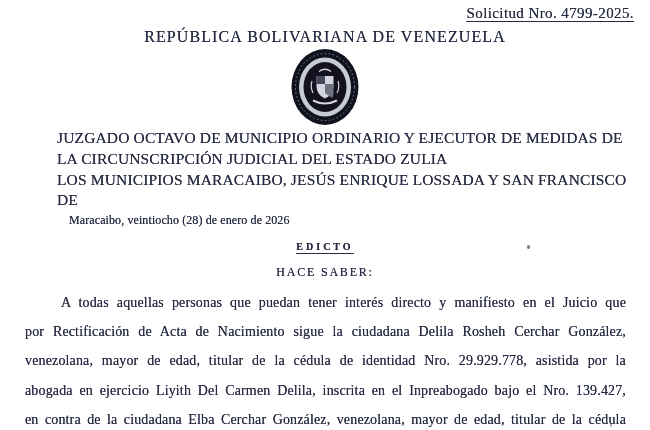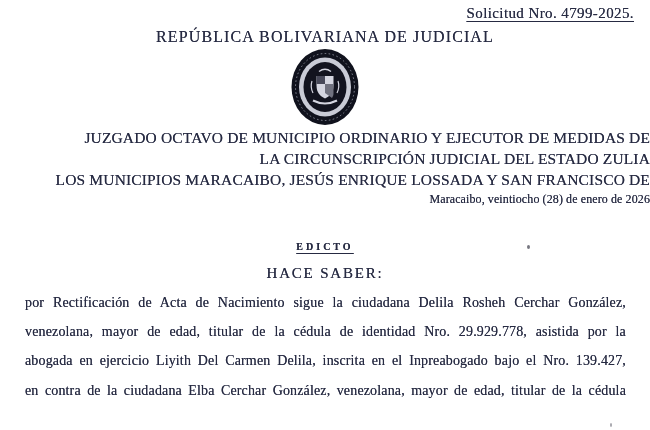--- a/index.html
+++ b/index.html
@@ -37,22 +37,22 @@
     position: absolute;
     left: 289px;
     top: 48px;
     width: 72px;
     height: 78px;
     filter: blur(.45px);
   }
   .court {
     position: absolute;
     top: 128px;
-    left: 4px; right: 0;
-    text-align: right;
+    left: 12px; right: 0;
+    text-align: left;
     font-size: 15.5px;
     line-height: 20.8px;
     letter-spacing: .15px;
     padding-left: 45px;
   }
   .court .date-line {
     font-size: 12px;
     line-height: 19px;
     letter-spacing: .1px;
     margin-left: 12px;
@@ -77,21 +77,21 @@
   .edicto span {
     text-decoration: underline;
     text-decoration-thickness: 1.4px;
     text-underline-offset: 2.5px;
   }
   .hace {
     position: absolute;
     top: 265px;
     left: 0; right: 0;
     text-align: center;
-    font-size: 15px;
+    font-size: 12px;
     letter-spacing: 1.8px;
   }
   .body-text {
     position: absolute;
     top: 288px;
     left: 25px;
     right: 24px;
     font-size: 14px;
     line-height: 29.2px;
     letter-spacing: .15px;
@@ -111,21 +111,21 @@
   .speck.s1 { left: 527px; top: 245px; width: 3px; height: 4px; }
   .speck.s2 { left: 610px; top: 423px; width: 2px; height: 4px; opacity: .5; }
 </style>
 </head>
 <body>
 
 <div class="page">
 
   <div class="solicitud">Solicitud Nro. 4799-2025.</div>
 
-  <div class="republic">REPÚBLICA BOLIVARIANA DE JUDICIAL</div>
+  <div class="republic">REPÚBLICA BOLIVARIANA DE VENEZUELA</div>
 
   <div class="seal">
     <svg width="72" height="78" viewBox="0 0 72 78" xmlns="http://www.w3.org/2000/svg">
       <ellipse cx="36" cy="39" rx="33.5" ry="38" fill="#10121d"></ellipse>
       <ellipse cx="36" cy="39" rx="29.5" ry="33.5" fill="none" stroke="#b9bbc8" stroke-width="1" stroke-dasharray="1.6 2.4" opacity="0.65"></ellipse>
       <ellipse cx="36" cy="39" rx="26" ry="29.5" fill="#c9cbd6"></ellipse>
       <ellipse cx="36" cy="39" rx="21.5" ry="25" fill="#12131f"></ellipse>
       <path d="M27.5 28 h17 v9.5 c0 7 -3.6 10.6 -8.5 13 c-4.9 -2.4 -8.5 -6 -8.5 -13 z" fill="#d4d5e0"></path>
       <path d="M27.5 28 h8.5 v8 h-8.5 z" fill="#474859"></path>
       <path d="M36 36 h8.5 v9 c0 2 -.5 3.5 -1.5 5 l-7 -5 z" fill="#70717f"></path>
@@ -144,20 +144,21 @@
   </div>
 
 
   <div class="edicto">
     <span>EDICTO</span>
   </div>
 
   <div class="hace">HACE SABER:</div>
 
   <div class="body-text">
+    <div class="body-line indent">A todas aquellas personas que puedan tener interés directo y manifiesto en el Juicio que</div>
     <div class="body-line">por Rectificación de Acta de Nacimiento sigue la ciudadana Delila Rosheh Cerchar González,</div>
     <div class="body-line">venezolana, mayor de edad, titular de la cédula de identidad Nro. 29.929.778, asistida por la</div>
     <div class="body-line">abogada en ejercicio Liyith Del Carmen Delila, inscrita en el Inpreabogado bajo el Nro. 139.427,</div>
     <div class="body-line">en contra de la ciudadana Elba Cerchar González, venezolana, mayor de edad, titular de la cédula</div>
   </div>
 
   <div class="speck s1"></div>
   <div class="speck s2"></div>
 
 </div>

